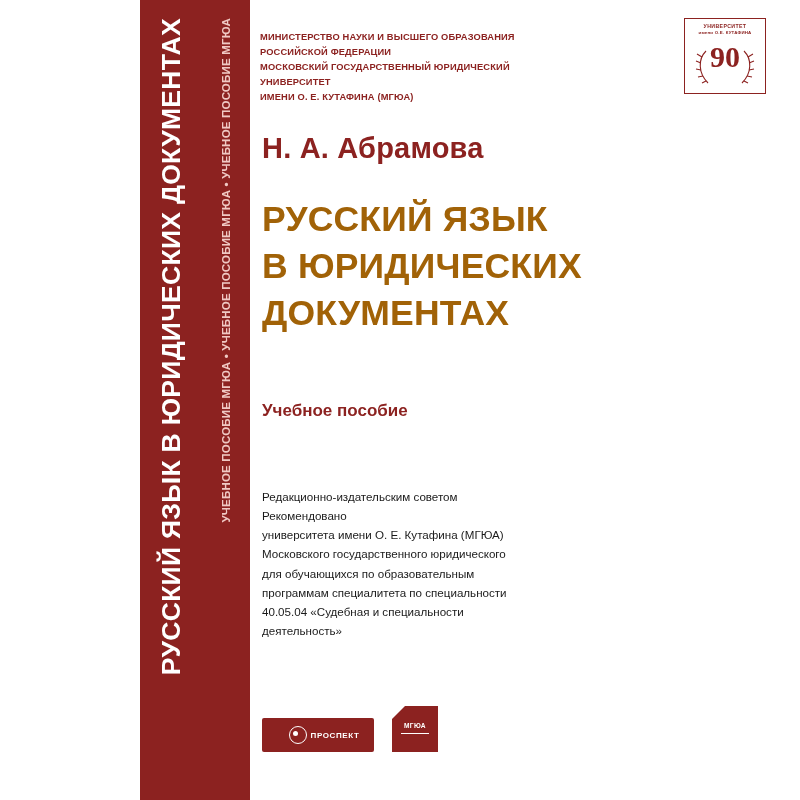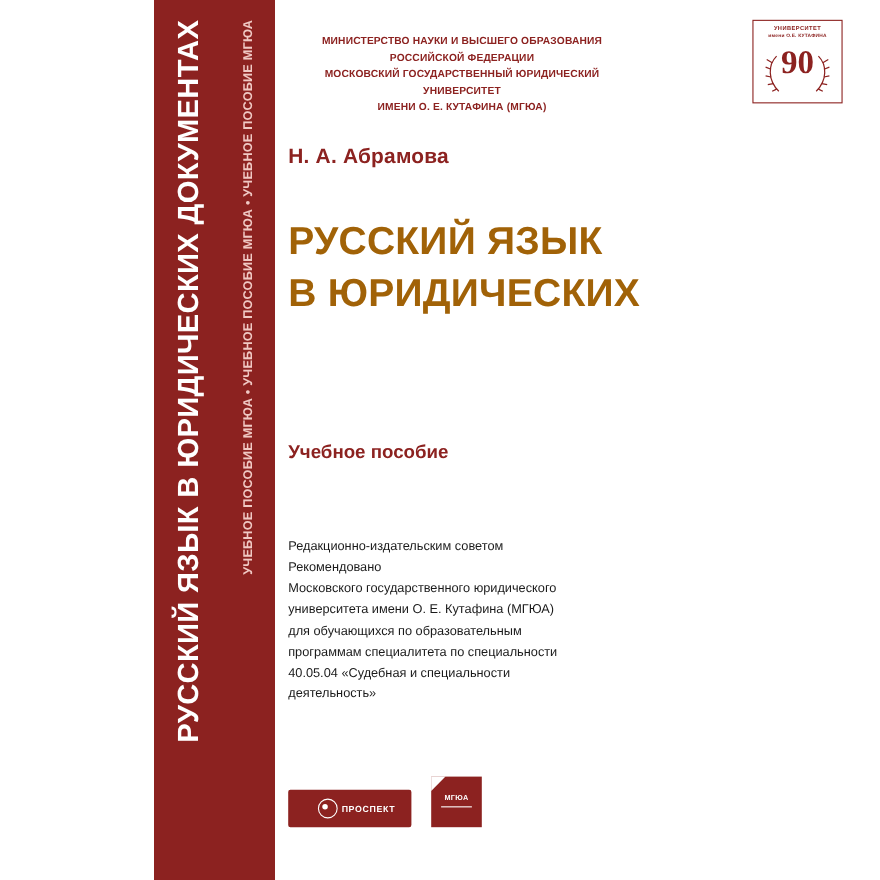--- a/index.html
+++ b/index.html
@@ -105,21 +105,20 @@
     position: absolute;
     left: 10px;
     top: 30px;
     width: 320px;
     color: #8c2220;
     font-size: 9.3px;
     font-weight: bold;
     line-height: 1.62;
     letter-spacing: 0.15px;
     text-transform: uppercase;
-    text-align: center;
   }
 
   
   .emblem {
     position: absolute;
     right: 34px;
     top: 18px;
     width: 82px;
     height: 76px;
     border: 1.6px solid #8c2220;
@@ -154,21 +153,21 @@
     transform: translateX(-50%);
     width: 66px;
     height: 44px;
   }
 
   .author {
     position: absolute;
     left: 12px;
     top: 132px;
     color: #8c2220;
-    font-size: 19px;
+    font-size: 29px;
     font-weight: bold;
     letter-spacing: 0.2px;
   }
 
   .title {
     position: absolute;
     left: 12px;
     top: 196px;
     width: 470px;
     color: #a16207;
@@ -320,29 +319,30 @@
         </g>
       </svg>
       <div class="emblem-num">90</div>
     </div>
 
     <div class="author">Н. А. Абрамова</div>
 
     <div class="title">
       <div>РУССКИЙ ЯЗЫК</div>
       <div>В ЮРИДИЧЕСКИХ</div>
+      <div>ДОКУМЕНТАХ</div>
     </div>
 
     <div class="subtitle">Учебное пособие</div>
 
     <div class="recommendation">
       <div>Редакционно-издательским советом</div>
       <div>Рекомендовано</div>
+      <div>университета имени О. Е. Кутафина (МГЮА)</div>
       <div>Московского государственного юридического</div>
-      <div>университета имени О. Е. Кутафина (МГЮА)</div>
       <div>для обучающихся по образовательным</div>
       <div>программам специалитета по специальности</div>
       <div>40.05.04 «Судебная и специальности</div>
       <div>деятельность»</div>
     </div>
 
     <div class="prospekt-logo">
       <div class="prospekt-inner">
         <div class="prospekt-mark"></div>
         <div class="prospekt-text">ПРОСПЕКТ</div>

